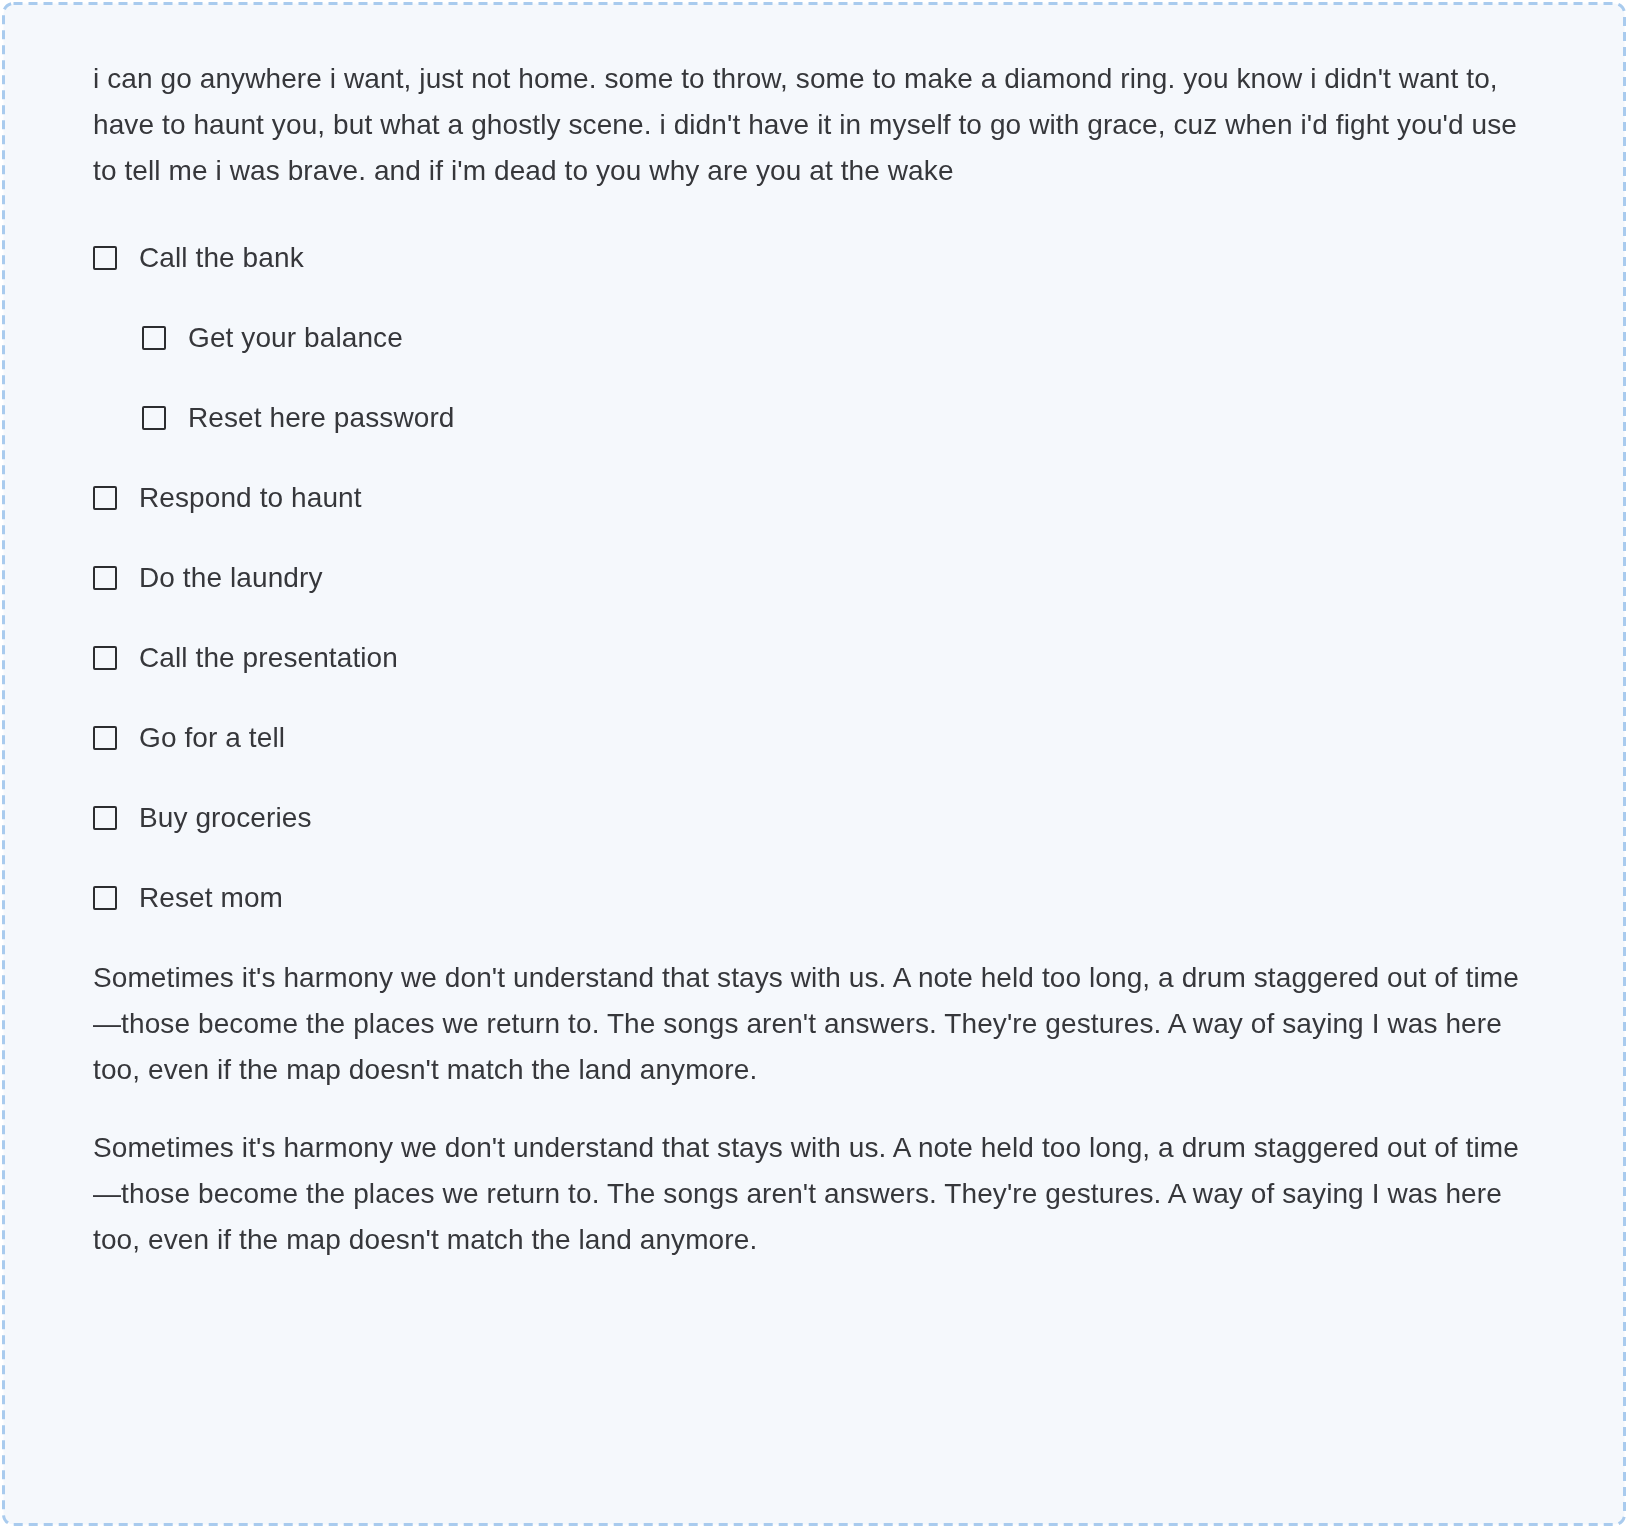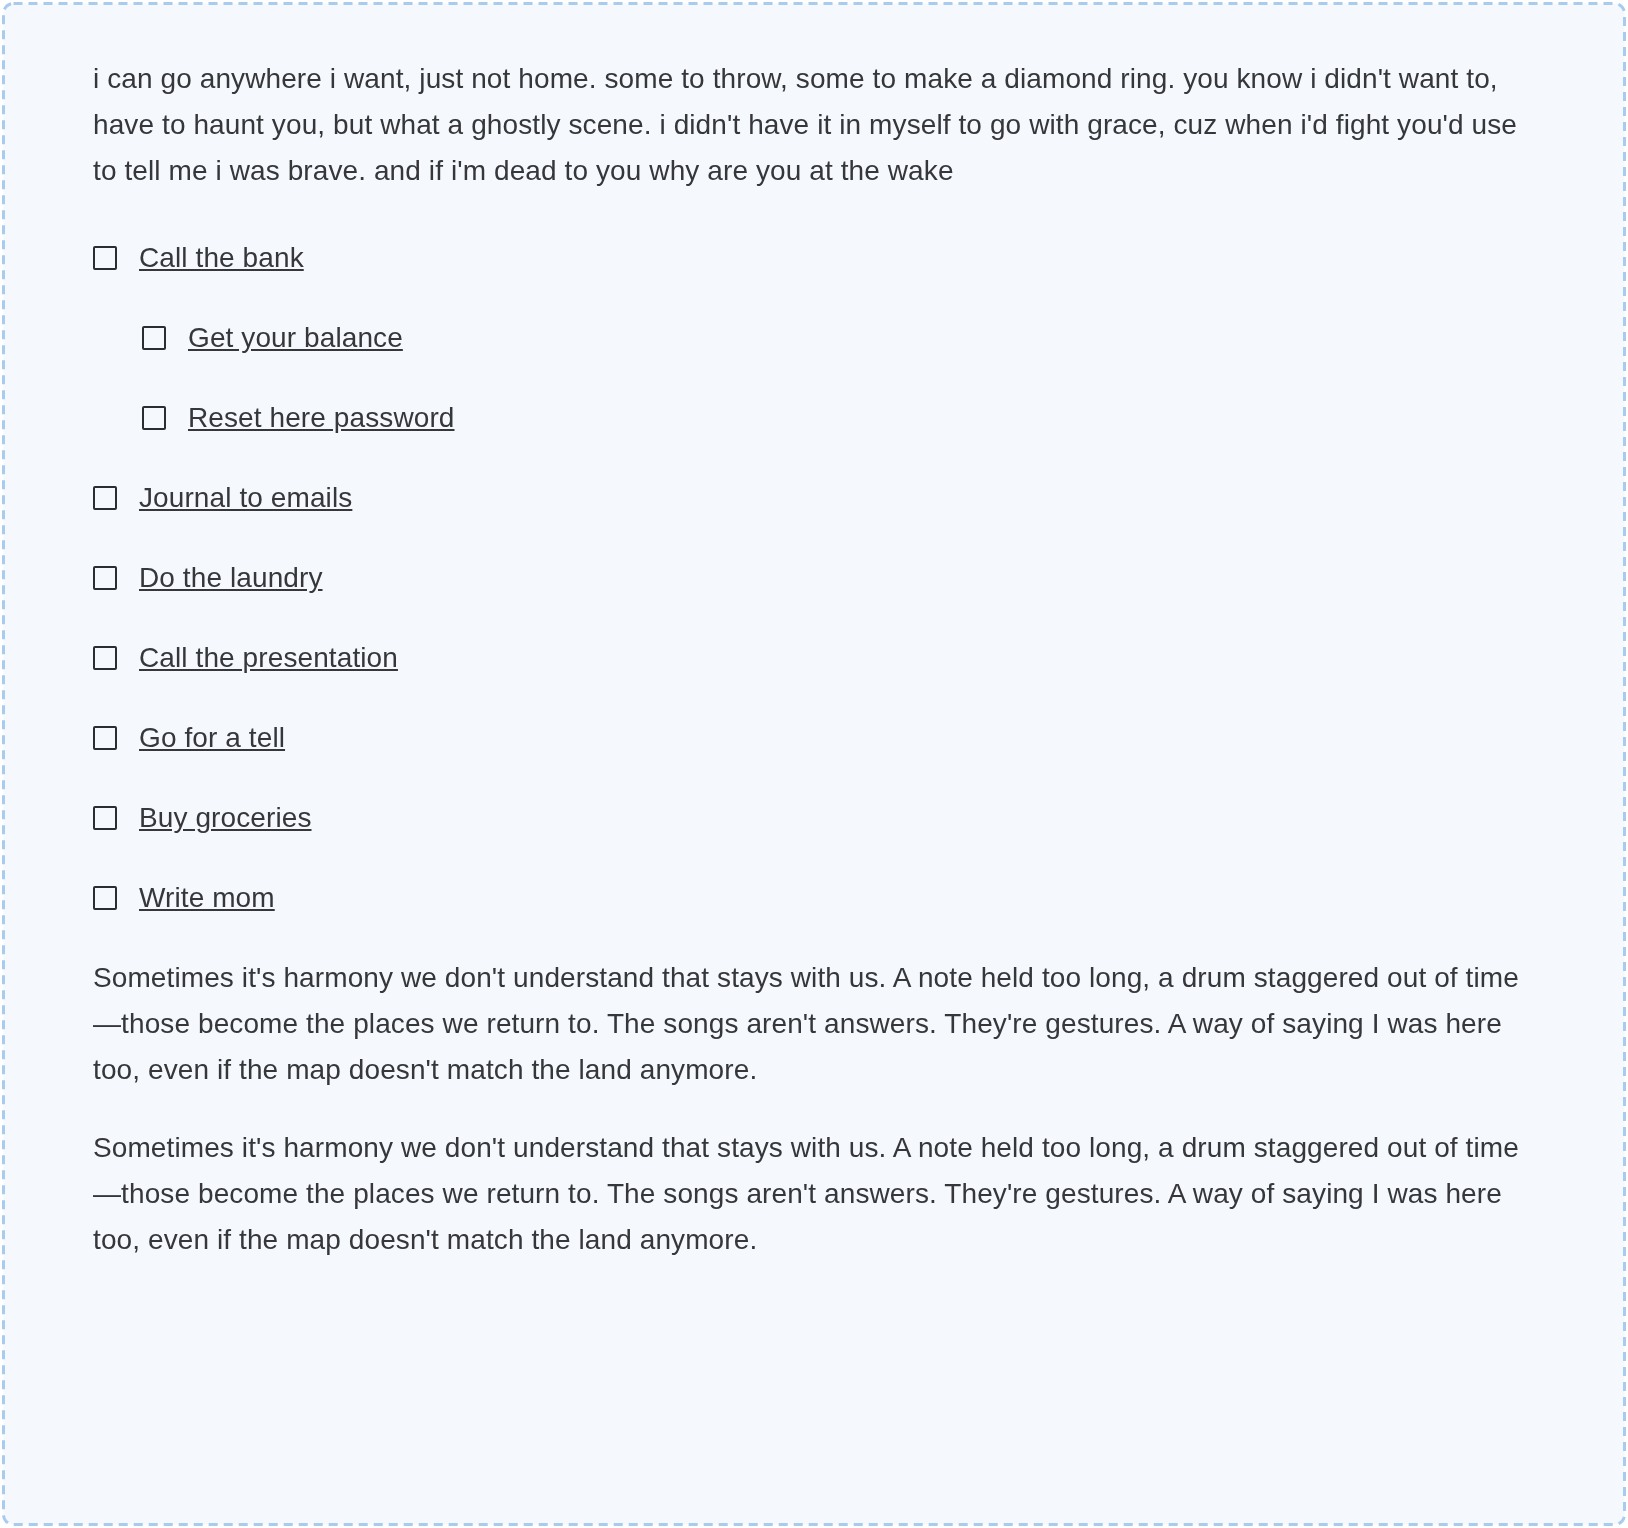--- a/index.html
+++ b/index.html
@@ -33,21 +33,20 @@
     letter-spacing: 0.1px;
   }
   .checklist {
     margin-top: 41px;
   }
   .todo-item {
     display: flex;
     align-items: center;
     height: 46px;
     margin-bottom: 34px;
-    text-decoration: underline;
   }
   .todo-item.indent-1 { margin-left: 49px; text-align: right; }
   .todo-checkbox {
     flex: none;
     width: 24px;
     height: 24px;
     border: 2.5px solid #2c2d30;
     border-radius: 2px;
     background: transparent;
     margin-right: 22px;
@@ -79,41 +78,41 @@
         <div class="todo-item indent-1">
     <span class="todo-checkbox"></span>
     <span class="todo-label">Get your balance</span>
   </div>
         <div class="todo-item indent-1">
     <span class="todo-checkbox"></span>
     <span class="todo-label">Reset here password</span>
   </div>
         <div class="todo-item">
     <span class="todo-checkbox"></span>
-    <span class="todo-label">Journal to emails</span>
+    <span class="todo-label">Respond to haunt</span>
   </div>
         <div class="todo-item">
     <span class="todo-checkbox"></span>
     <span class="todo-label">Do the laundry</span>
   </div>
         <div class="todo-item">
     <span class="todo-checkbox"></span>
     <span class="todo-label">Call the presentation</span>
   </div>
         <div class="todo-item">
     <span class="todo-checkbox"></span>
     <span class="todo-label">Go for a tell</span>
   </div>
         <div class="todo-item">
     <span class="todo-checkbox"></span>
     <span class="todo-label">Buy groceries</span>
   </div>
         <div class="todo-item">
     <span class="todo-checkbox"></span>
-    <span class="todo-label">Write mom</span>
+    <span class="todo-label">Reset mom</span>
   </div>
       </div>
 
     <p class="para closing">Sometimes it's harmony we don't understand that stays with us. A note held too long, a drum staggered out of time—those become the places we return to. The songs aren't answers. They're gestures. A way of saying I was here too, even if the map doesn't match the land anymore.</p>
 
     <p class="para closing">Sometimes it's harmony we don't understand that stays with us. A note held too long, a drum staggered out of time—those become the places we return to. The songs aren't answers. They're gestures. A way of saying I was here too, even if the map doesn't match the land anymore.</p>
 
   </div>
 </div>
 

